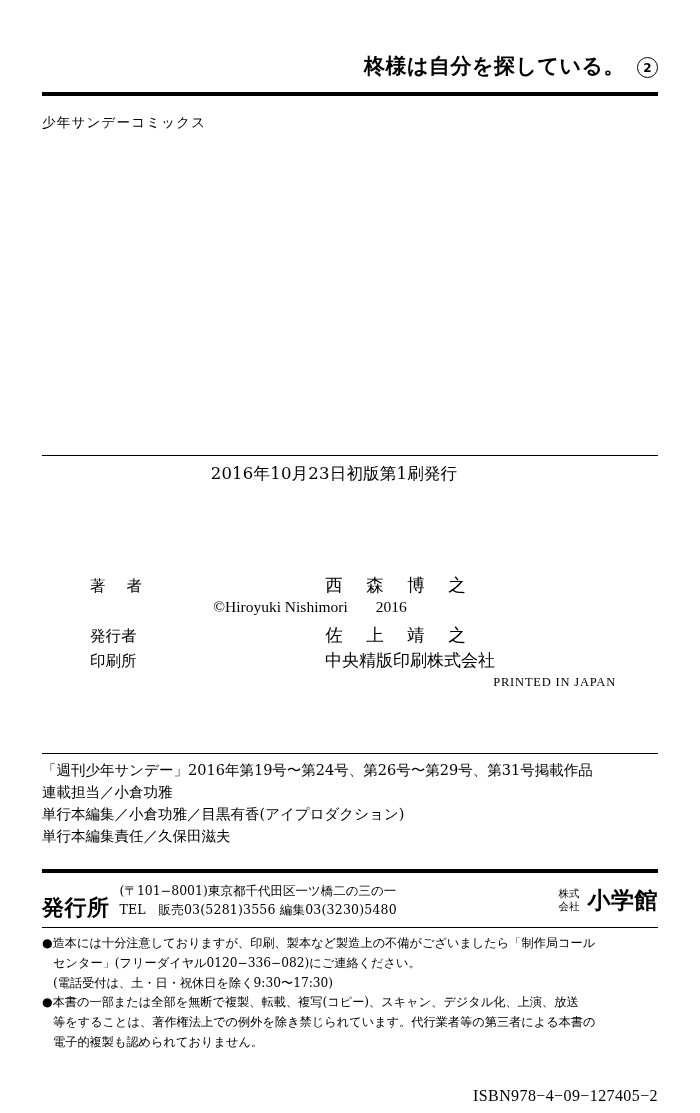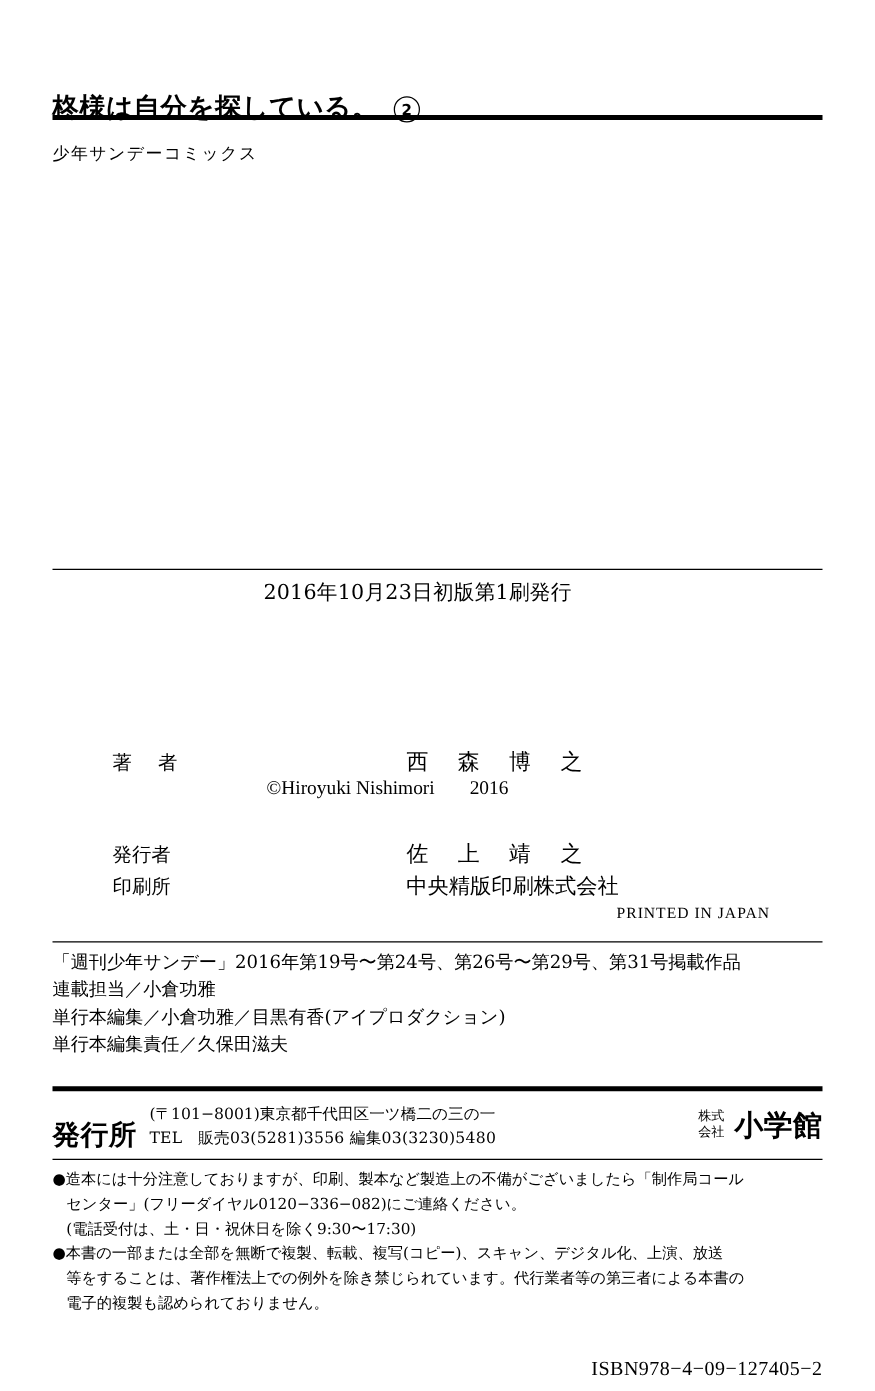--- a/index.html
+++ b/index.html
@@ -19,24 +19,25 @@
     position: absolute;
     left: 0; top: 0;
     width: 700px;
     height: 1113px;
   }
 
   
   .title-row {
     position: absolute;
     left: 42px;
-    top: 72px;
+    top: 52px;
     width: 616px;
     display: flex;
     align-items: flex-end;
+    justify-content: flex-end;
   }
   .main-title {
     font-family: "DejaVu Serif", serif;
     font-size: 21px;
     font-weight: bold;
     letter-spacing: 0.5px;
     white-space: nowrap;
   }
   .vol-badge {
     display: inline-flex;
@@ -116,21 +117,20 @@
   }
   .credit-value {
     flex: 1;
     text-align: center;
     font-family: "DejaVu Serif", serif;
     font-size: 17.5px;
     padding-right: 90px;
   }
   .credit-value.wide {
     letter-spacing: 9px;
-    margin-top: 24px;
   }
   .copyline {
     text-align: center;
     font-family: "Liberation Serif", serif;
     font-size: 15.5px;
     padding-right: 80px;
     margin-top: -1px;
     margin-bottom: 7px;
   }
   .copyline .yr { margin-left: 28px; }

